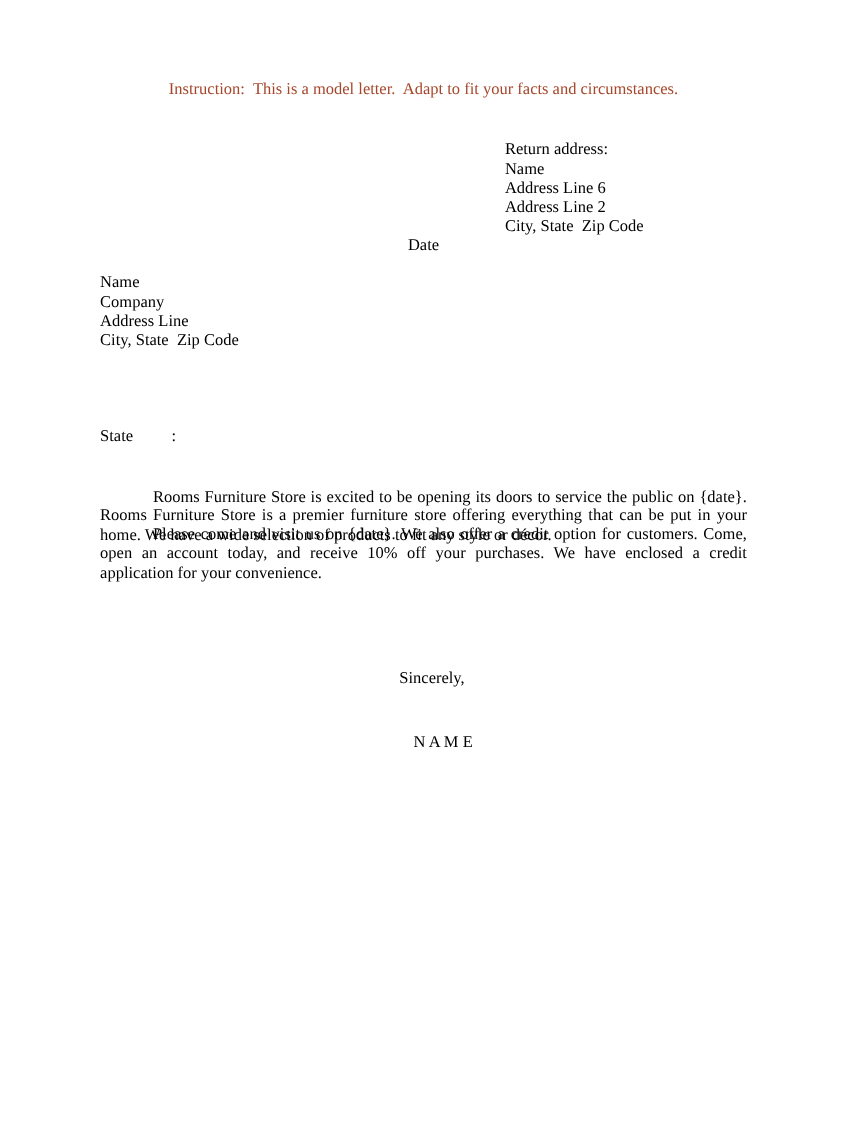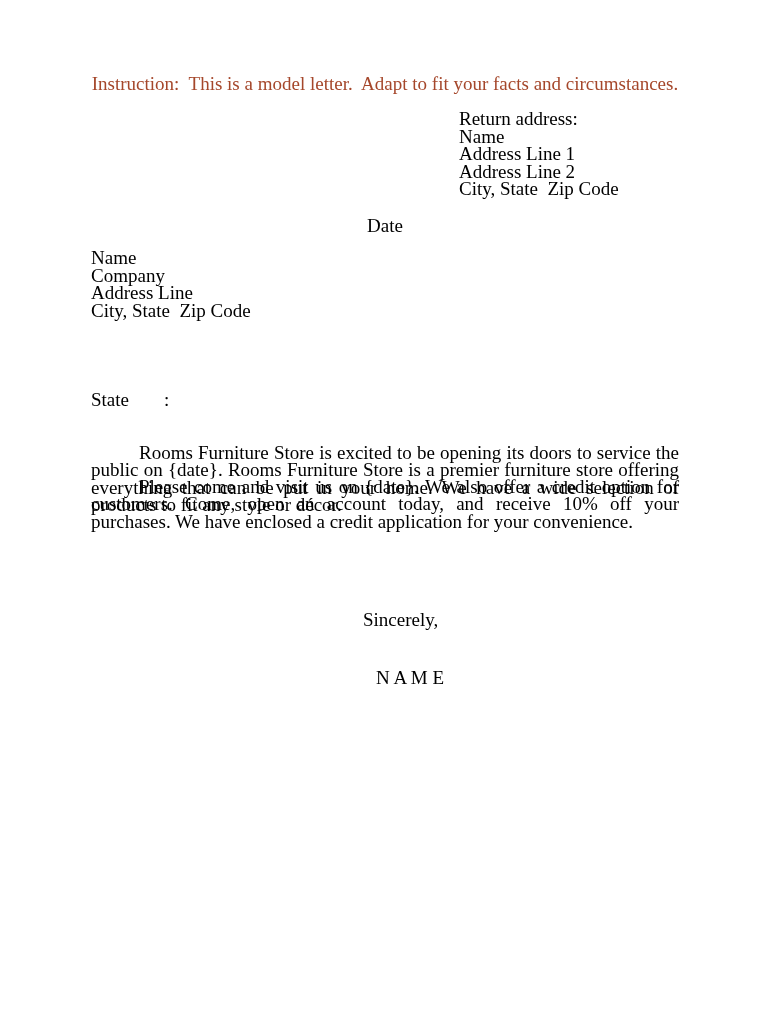--- a/index.html
+++ b/index.html
@@ -6,35 +6,35 @@
     margin: 0;
     padding: 0;
     background: #ffffff;
   }
   .page {
     position: relative;
     width: 770px;
     height: 1024px;
     background: #ffffff;
     font-family: "Liberation Serif", "DejaVu Serif", serif;
-    font-size: 19px;
+    font-size: 15px;
     color: #000000;
     overflow: hidden;
   }
   .abs { position: absolute; }
   .instruction-line {
     top: 73px;
     left: 0;
     width: 770px;
     text-align: center;
     color: #A5472B;
     white-space: pre-wrap;
   }
   .return-address {
-    top: 110px;
+    top: 128px;
     left: 459px;
     line-height: 17.5px;
     font-family: Liberation Serif, serif;
   }
   .return-address div { white-space: pre-wrap; }
   .date-line {
     top: 215px;
     left: 0;
     width: 770px;
     text-align: center;
@@ -79,21 +79,21 @@
 </head>
 <body>
 
 <div class="page">
 
   <div class="abs instruction-line">Instruction:  This is a model letter.  Adapt to fit your facts and circumstances.</div>
 
   <div class="abs return-address">
     <div>Return address:</div>
     <div>Name</div>
-    <div>Address Line 1</div>
+    <div>Address Line 6</div>
     <div>Address Line 2</div>
     <div>City, State  Zip Code</div>
   </div>
 
   <div class="abs date-line">Date</div>
 
   <div class="abs recipient">
     <div>Name</div>
     <div>Company</div>
     <div>Address Line</div>

